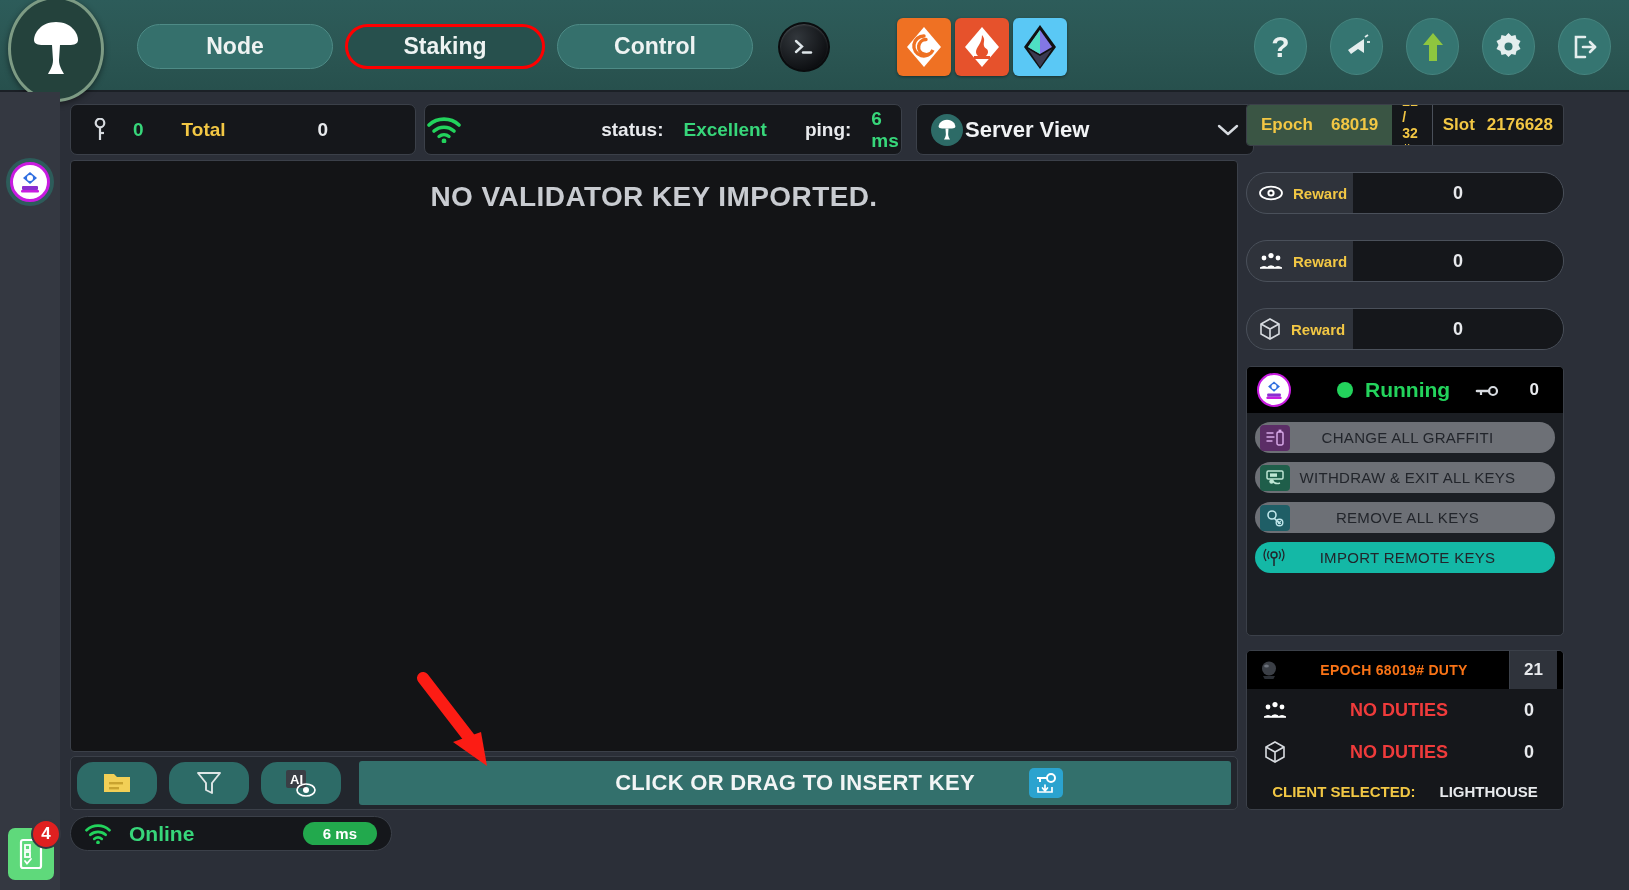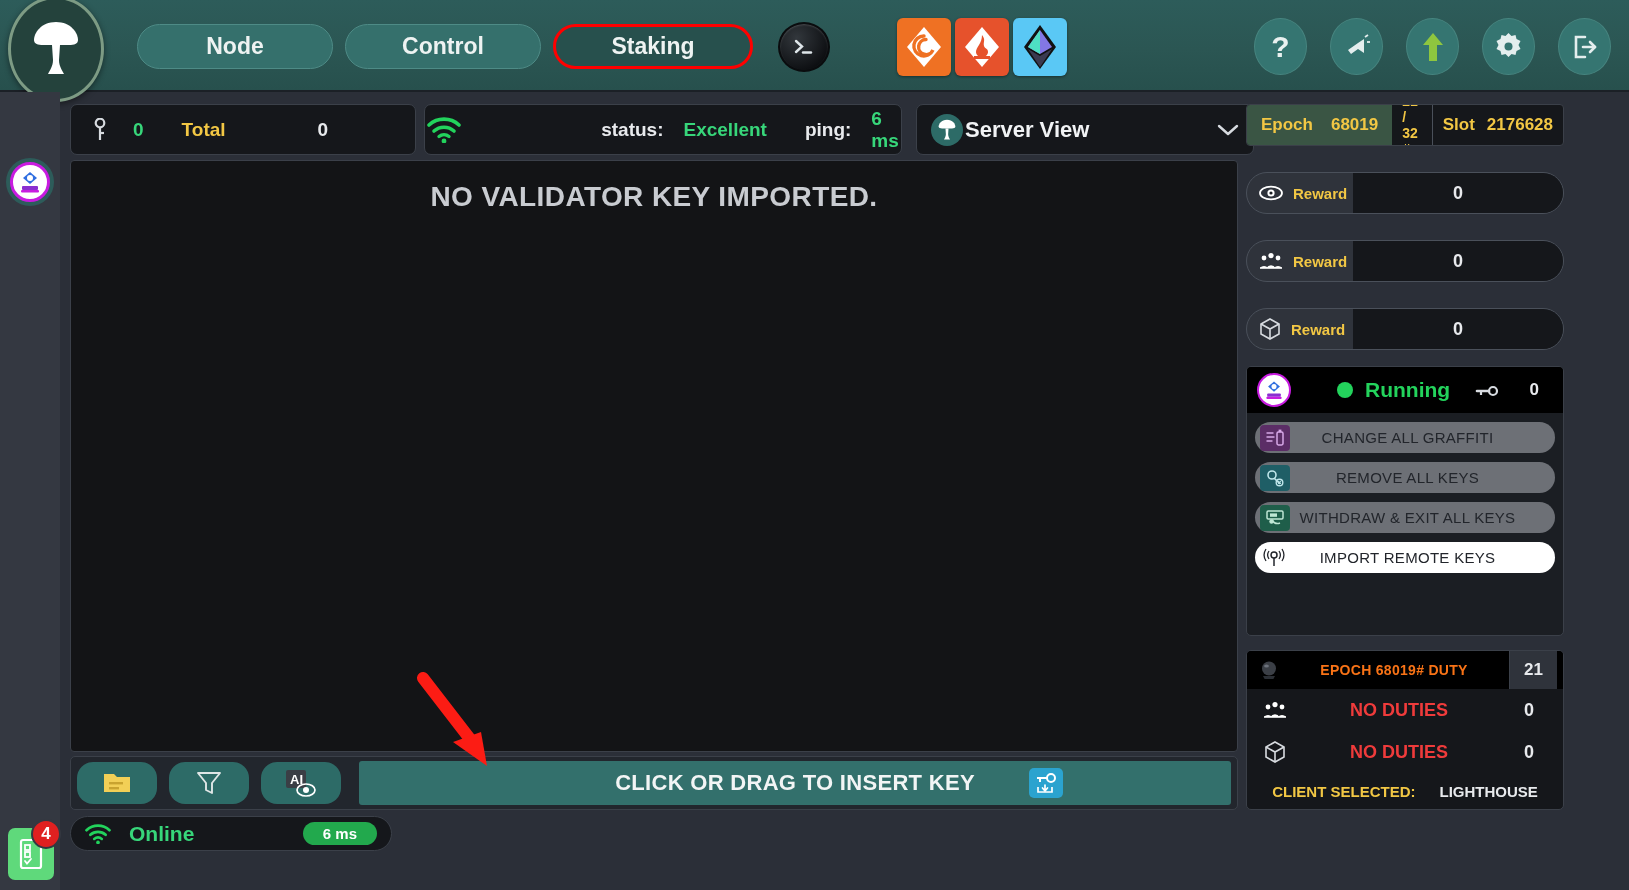--- a/index.html
+++ b/index.html
@@ -224,21 +224,21 @@
     border:2px solid #c81be0; display:flex;align-items:center;justify-content:center;
   }
   .vc-dot{ width:16px;height:16px;border-radius:50%;background:#23d35c; margin-left:34px; }
   .vc-running{ color:#23d35c; font-size:21px; font-weight:bold; }
   .vc-keycount{ color:#e8eaed; font-size:17px; font-weight:bold; margin-left:auto; margin-right:14px; }
 
   .vc-btn{
     margin:9px 8px 0 8px; height:31px; border-radius:16px; background:#6d7076;
     display:flex; align-items:center; cursor:pointer; position:relative;
   }
-  .vc-btn.light{ background:#ffffff; }
+  .vc-btn.light{ background:#14b8a6; }
   .vc-btn-ico{
     width:30px;height:26px;border-radius:4px; margin-left:5px;
     display:flex;align-items:center;justify-content:center;
   }
   .vc-btn-txt{
     flex:1; text-align:center; color:#22252b;
     font-size:15px; font-weight:normal; letter-spacing:.3px; padding-right:30px;
   }
 
   .duty-block{
@@ -283,22 +283,22 @@
 
     <div class="logo-wrap">
       <svg class="mushroom" viewBox="0 0 46 58">
         <path d="M23 2 C8 2 1 13 1 20 C1 24 5 25 10 25 L36 25 C41 25 45 24 45 20 C45 13 38 2 23 2 Z" fill="#ffffff"></path>
         <path d="M19 25 L27 25 L26 40 C26 46 29 50 31 54 L15 54 C17 50 20 46 20 40 Z" fill="#ffffff"></path>
       </svg>
     </div>
 
     <div class="nav-tabs">
       <div class="tab">Node</div>
+      <div class="tab active">Staking</div>
       <div class="tab">Control</div>
-      <div class="tab active">Staking</div>
     </div>
 
     <div class="term-btn">
       <svg width="22" height="20" viewBox="0 0 22 20">
         <path d="M3 4 L9 9.5 L3 15" stroke="#dfe6ea" stroke-width="2.4" fill="none" stroke-linecap="round"></path>
         <line x1="10" y1="15.5" x2="18" y2="15.5" stroke="#dfe6ea" stroke-width="2.4" stroke-linecap="round"></line>
       </svg>
     </div>
 
     <div class="client-icons">
@@ -567,41 +567,41 @@
           <svg width="20" height="18" viewBox="0 0 20 18">
             <rect x="12" y="3" width="6" height="13" rx="1.4" fill="none" stroke="#d8a8e8" stroke-width="1.5"></rect>
             <rect x="13.6" y="0.6" width="2.8" height="2.6" fill="#d8a8e8"></rect>
             <path d="M2 4 h6 M2 8 h7 M2 12 h5" stroke="#d8a8e8" stroke-width="1.4" stroke-linecap="round"></path>
           </svg>
         </span>
         <span class="vc-btn-txt">CHANGE ALL GRAFFITI</span>
       </div>
 
       <div class="vc-btn">
+        <span class="vc-btn-ico" style="background:#1f5e4a">
+          <svg width="20" height="18" viewBox="0 0 20 18">
+            <rect x="2" y="2" width="16" height="8" rx="1.2" fill="none" stroke="#bfe6d4" stroke-width="1.5"></rect>
+            <rect x="5" y="4.4" width="7" height="3.4" fill="#bfe6d4"></rect>
+            <path d="M7 11 q3 5 8 3" stroke="#bfe6d4" stroke-width="1.5" fill="none"></path>
+            <circle cx="6.5" cy="12.5" r="2.2" fill="#bfe6d4"></circle>
+          </svg>
+        </span>
+        <span class="vc-btn-txt">WITHDRAW &amp; EXIT ALL KEYS</span>
+      </div>
+
+      <div class="vc-btn">
         <span class="vc-btn-ico" style="background:#1f5e66">
           <svg width="20" height="18" viewBox="0 0 20 18">
             <circle cx="7" cy="6" r="4" fill="none" stroke="#bfe6ea" stroke-width="1.6"></circle>
             <line x1="9" y1="9" x2="15" y2="15" stroke="#bfe6ea" stroke-width="1.6"></line>
             <circle cx="14.5" cy="13.5" r="3.3" fill="none" stroke="#bfe6ea" stroke-width="1.4"></circle>
             <path d="M13.2 12.2 l2.6 2.6 M15.8 12.2 l-2.6 2.6" stroke="#bfe6ea" stroke-width="1.2"></path>
           </svg>
         </span>
         <span class="vc-btn-txt">REMOVE ALL KEYS</span>
-      </div>
-
-      <div class="vc-btn">
-        <span class="vc-btn-ico" style="background:#1f5e4a">
-          <svg width="20" height="18" viewBox="0 0 20 18">
-            <rect x="2" y="2" width="16" height="8" rx="1.2" fill="none" stroke="#bfe6d4" stroke-width="1.5"></rect>
-            <rect x="5" y="4.4" width="7" height="3.4" fill="#bfe6d4"></rect>
-            <path d="M7 11 q3 5 8 3" stroke="#bfe6d4" stroke-width="1.5" fill="none"></path>
-            <circle cx="6.5" cy="12.5" r="2.2" fill="#bfe6d4"></circle>
-          </svg>
-        </span>
-        <span class="vc-btn-txt">WITHDRAW &amp; EXIT ALL KEYS</span>
       </div>
 
       <div class="vc-btn light">
         <span class="vc-btn-ico">
           <svg width="24" height="20" viewBox="0 0 24 20">
             <circle cx="11" cy="7" r="3" fill="none" stroke="#22252b" stroke-width="1.5"></circle>
             <line x1="11" y1="10" x2="11" y2="18" stroke="#22252b" stroke-width="1.5"></line>
             <path d="M6 3 a7 7 0 0 0 0 8 M3 1 a11 11 0 0 0 0 12" stroke="#22252b" stroke-width="1.3" fill="none"></path>
             <path d="M16 3 a7 7 0 0 1 0 8 M19 1 a11 11 0 0 1 0 12" stroke="#22252b" stroke-width="1.3" fill="none"></path>
           </svg>

